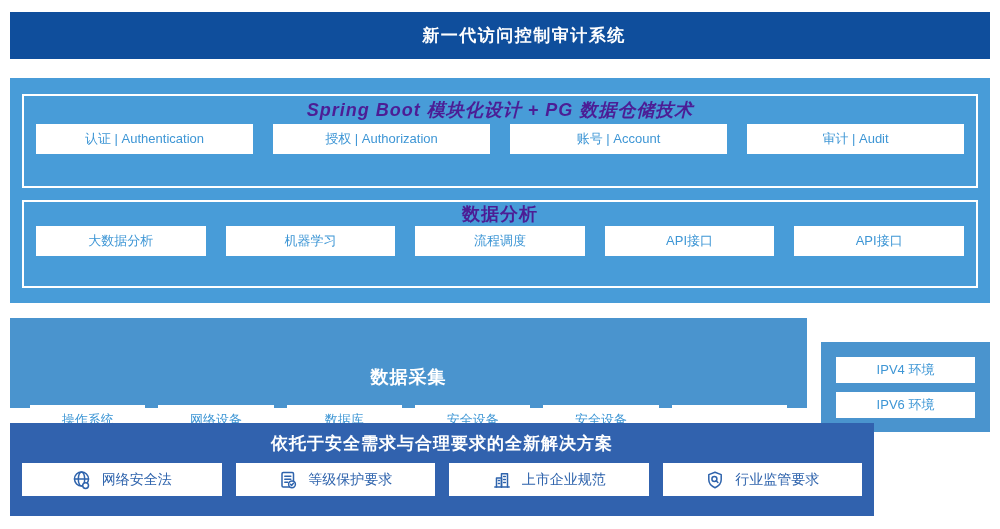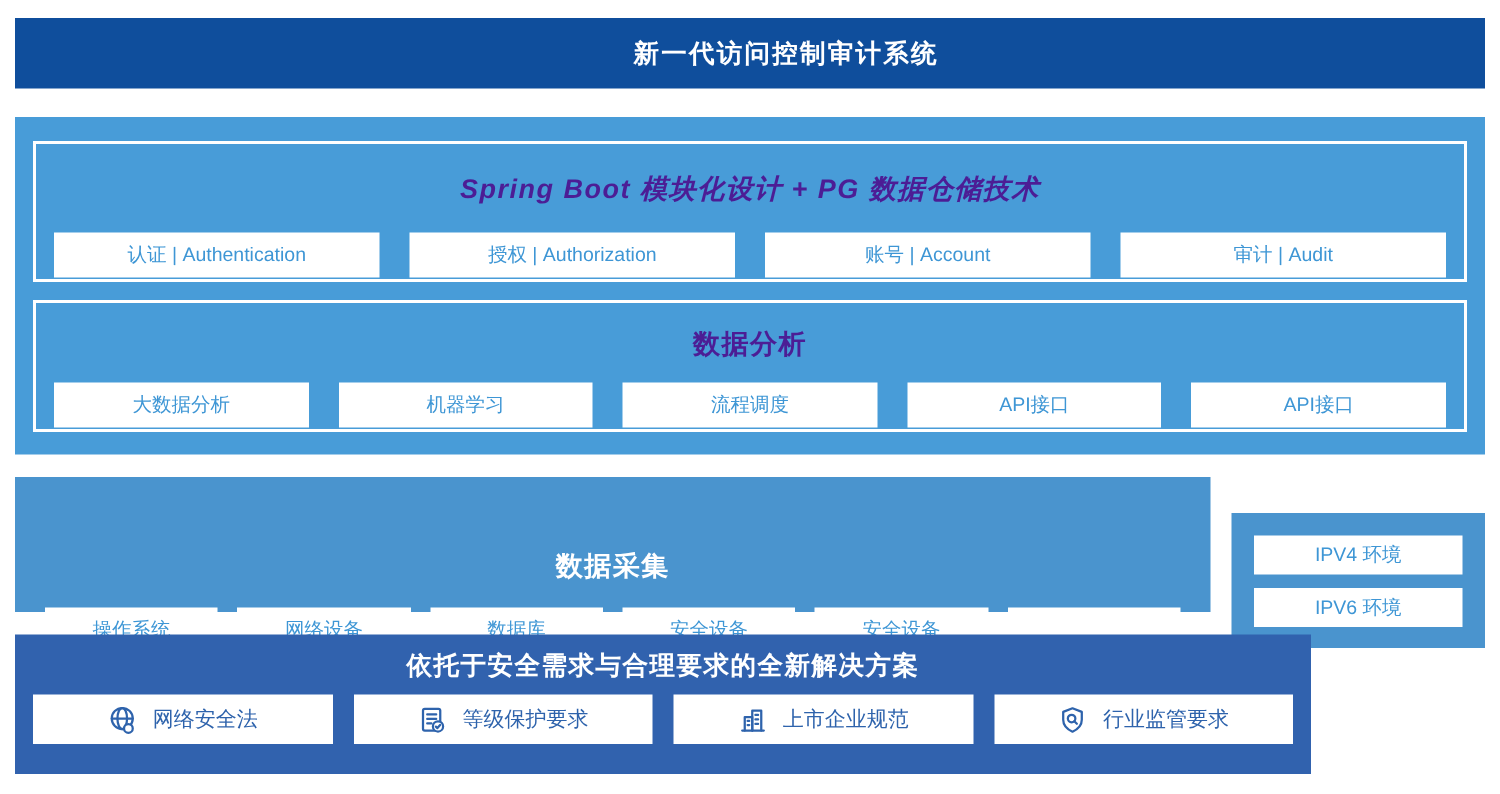--- a/index.html
+++ b/index.html
@@ -41,21 +41,21 @@
     display:flex;flex-direction:column;
   }
   .layer-module{height:94px;}
   .layer-analysis{height:88px;}
   .layer-title{
     flex:1;display:flex;align-items:center;justify-content:center;
     color:#4c1d95;font-size:18px;font-weight:700;letter-spacing:1px;
   }
   .layer-title.italic{font-style:italic;}
   .box-row{
-    display:flex;gap:20px;padding:0 12px;margin-bottom:1px;
+    display:flex;gap:20px;padding:0 12px;margin-bottom:32px;
   }
   .wbox{
     flex:1;height:30px;background:#ffffff;
     display:flex;align-items:center;justify-content:center;
     color:var(--box-text-light);font-size:13px;white-space:nowrap;
   }
 
   
   .collect{
     position:absolute;left:10px;top:318px;width:797px;height:90px;

